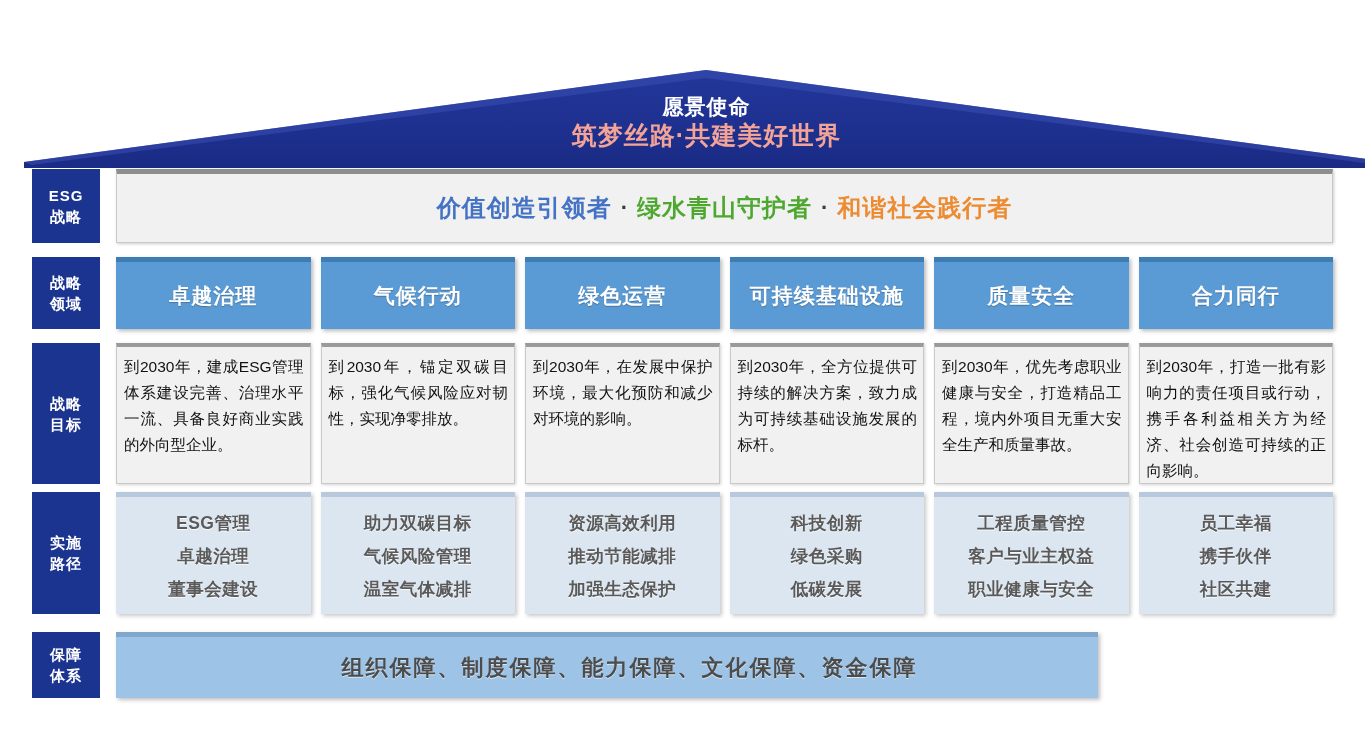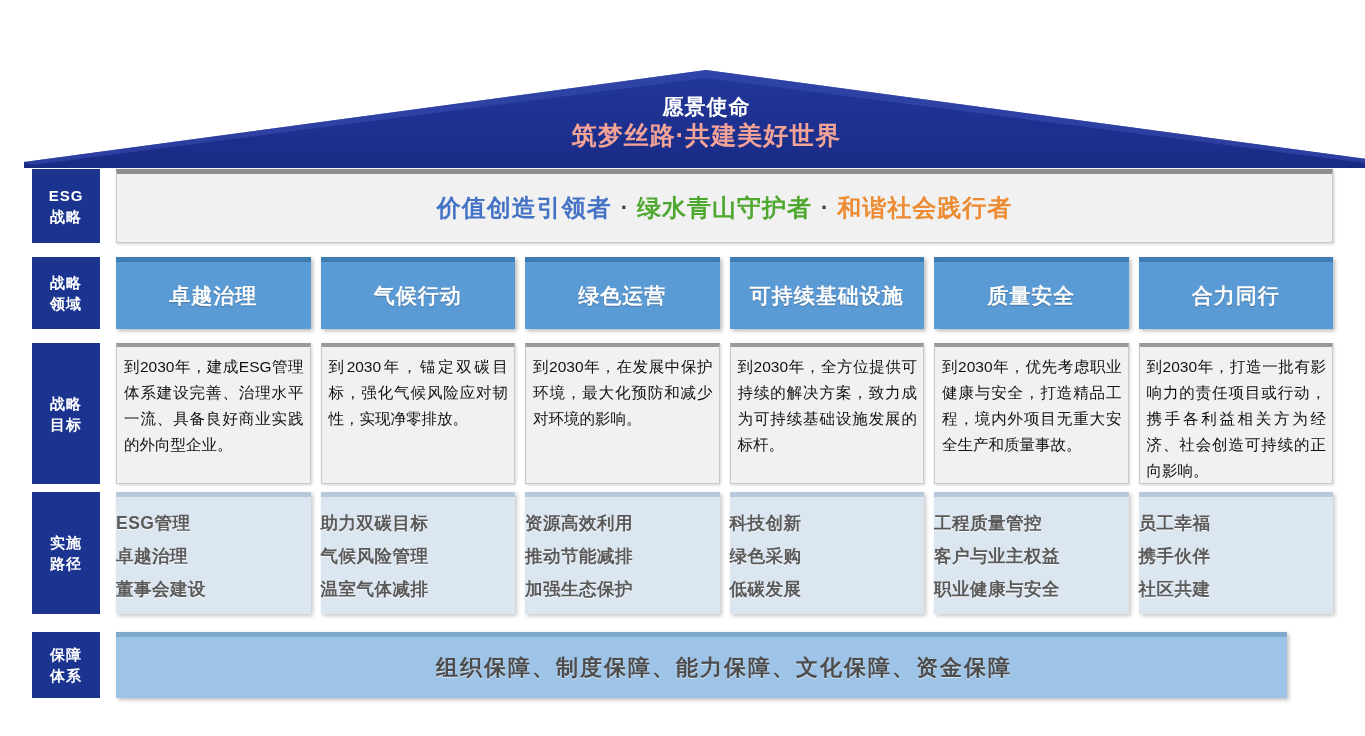--- a/index.html
+++ b/index.html
@@ -96,35 +96,35 @@
     text-align: justify;
   }
 
   
   #row-paths { top: 492px; width: 1301px; height: 122px; }
   #row-paths .row-label { height: 122px; }
   .path-card {
     background: #DCE6F1;
     border-top: 5px solid #B9C9DD;
     display: flex; flex-direction: column;
-    align-items: flex-start; justify-content: center;
+    align-items: center; justify-content: center;
     gap: 3px;
     box-shadow: 2px 2px 4px rgba(0,0,0,0.22);
   }
   .path-card .line {
     font-size: 17.5px; font-weight: bold; color: #5A5A5A;
     letter-spacing: 0.5px; line-height: 30px;
     text-shadow: 0 1px 0 rgba(255,255,255,0.8);
   }
 
   
   #row-guarantee { top: 632px; width: 1301px; height: 66px; }
   #row-guarantee .row-label { height: 66px; }
   #guarantee-bar {
-    position: absolute; left: 84px; top: 0; width: 1171px; height: 66px;
+    position: absolute; left: 84px; top: 0; width: 982px; height: 66px;
     background: #9DC3E6;
     border-top: 5px solid #7FA8CC;
     display: flex; align-items: center; justify-content: center;
     box-shadow: 2px 2px 4px rgba(0,0,0,0.25);
     padding-left: 45px;
   }
   #guarantee-text {
     font-size: 22px; font-weight: bold; color: #4C4C4C; letter-spacing: 2px;
     text-shadow: 0 1px 0 rgba(255,255,255,0.6);
   }

